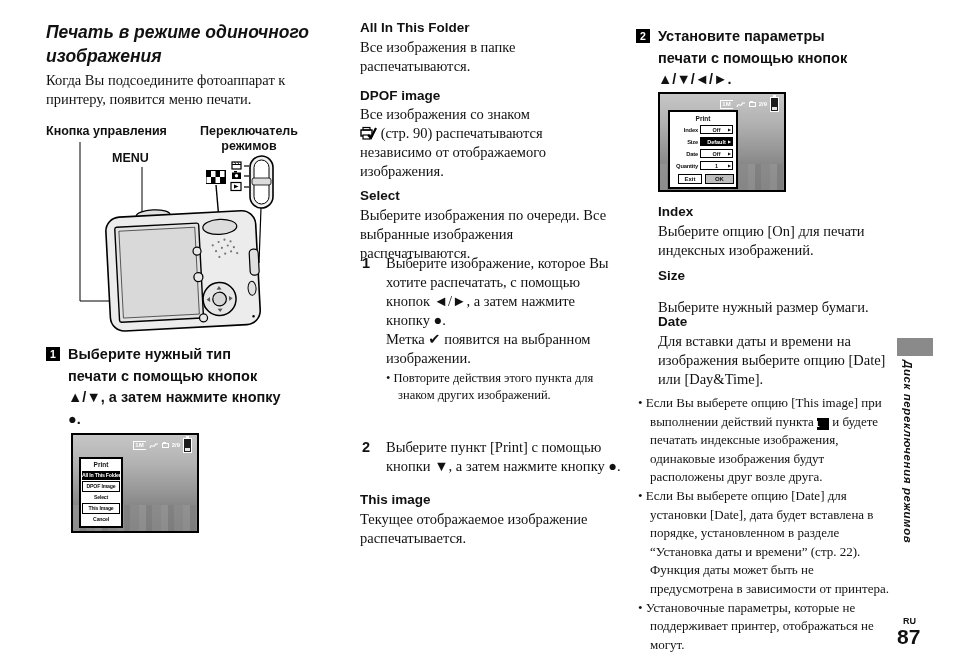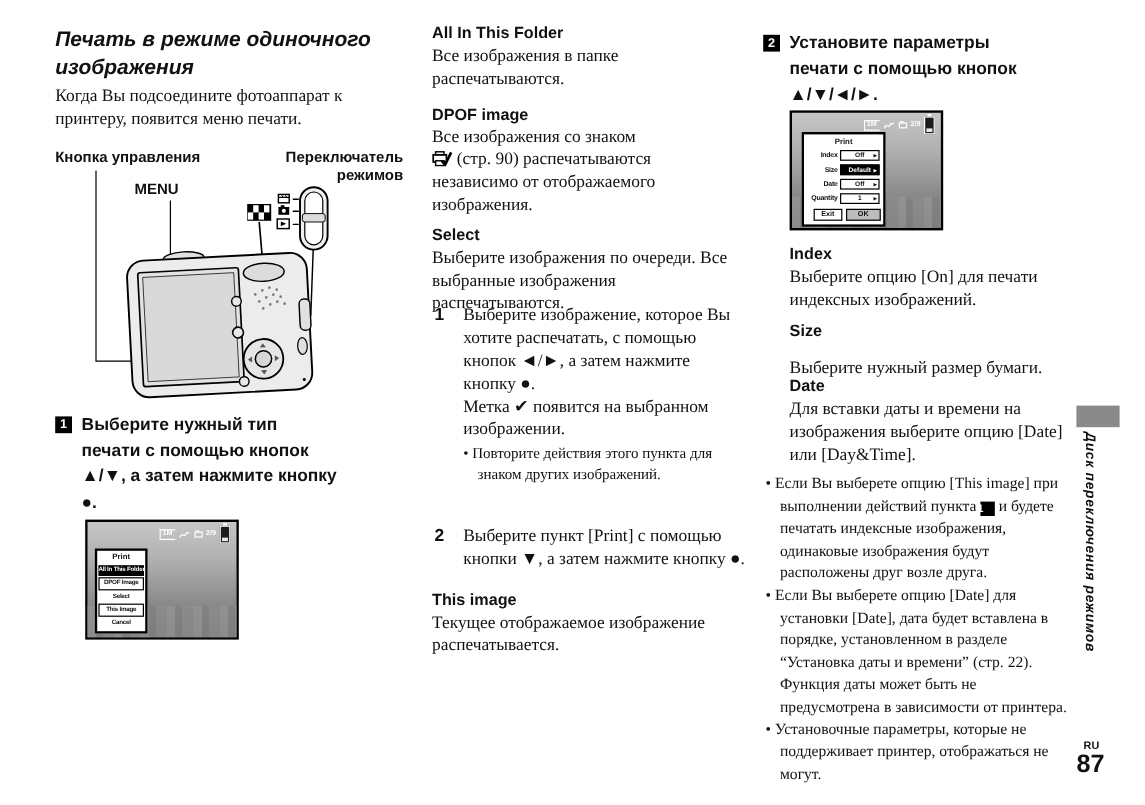--- a/index.html
+++ b/index.html
@@ -107,21 +107,21 @@
 </head>
 <body>
 
 <div id="page">
 
   <div class="abs doc-title" style="left:46px; top:20px; width:272px;">Печать в режиме одиночного изображения</div>
 
   <div class="abs body-text" style="left:46px; top:71px; width:282px;font-family:Liberation Serif, serif;">Когда Вы подсоедините фотоаппарат к принтеру, появится меню печати.</div>
 
   <div class="abs diagram-label" style="left:46px; top:124px;">Кнопка управления</div>
-  <div class="abs diagram-label" style="left:212px; top:124px; width:124px; text-align:right;">Переключатель режимов</div>
+  <div class="abs diagram-label" style="left:187px; top:124px; width:124px; text-align:center;">Переключатель режимов</div>
   <div class="abs diagram-label" style="left:112px; top:151px;">MENU</div>
 
   <svg class="abs" style="left:46px; top:115px;" width="284" height="230" viewBox="0 0 284 230">
 
     <polyline points="34,27 34,186 156,186" fill="none" stroke="#000" stroke-width="1"></polyline>
     <polyline points="96,52 96,163 147,163" fill="none" stroke="#000" stroke-width="1"></polyline>
     <line x1="170" y1="70" x2="174" y2="116" stroke="#000" stroke-width="1.4"></line>
     <line x1="215" y1="93" x2="213" y2="148" stroke="#000" stroke-width="1.2"></line>
 
     <g transform="translate(160,55)">

